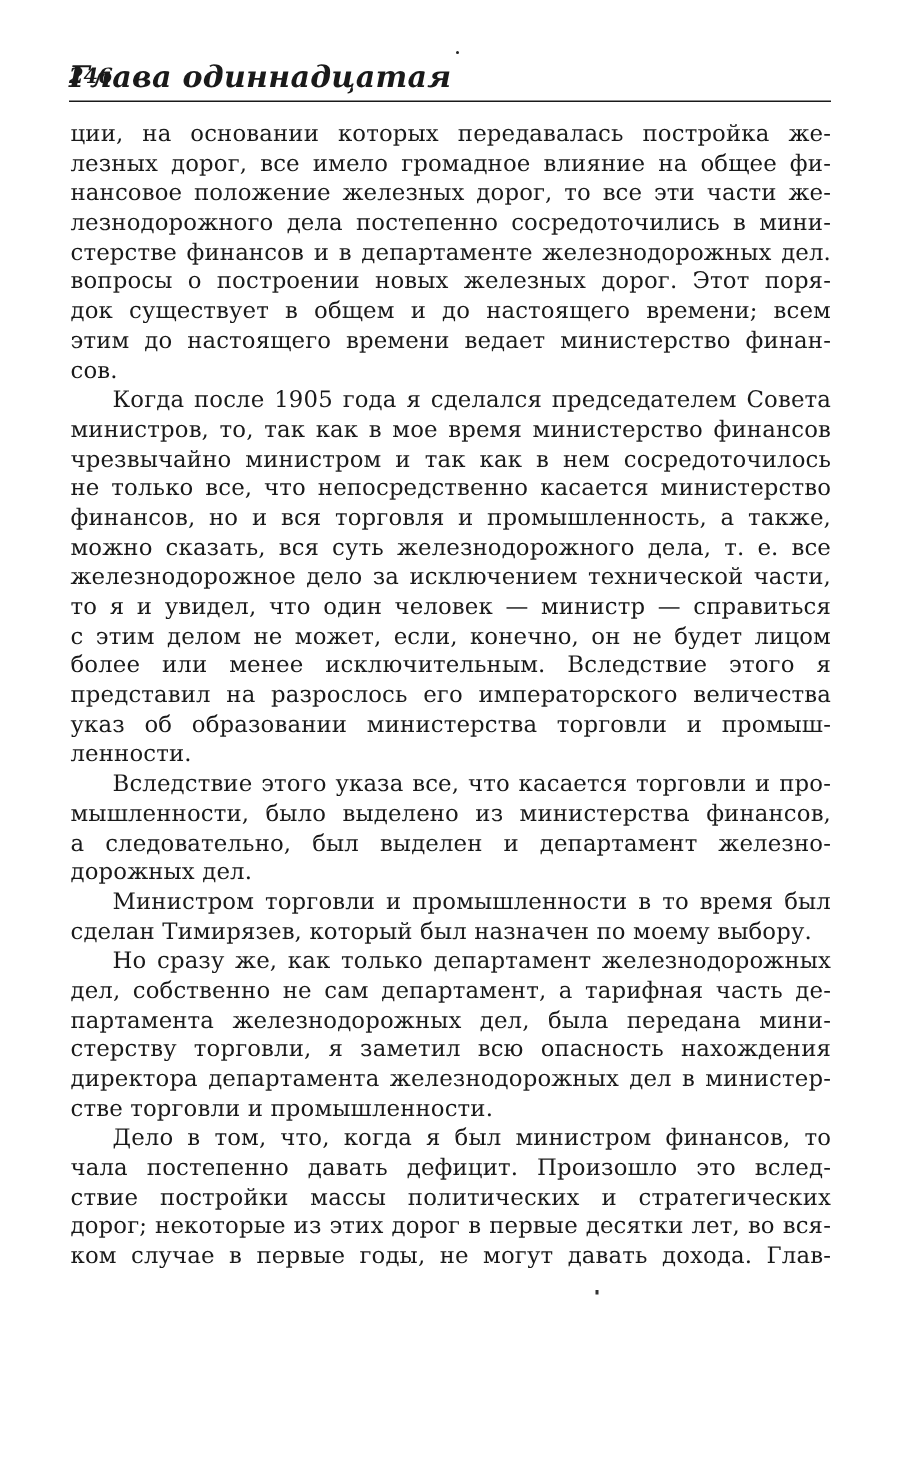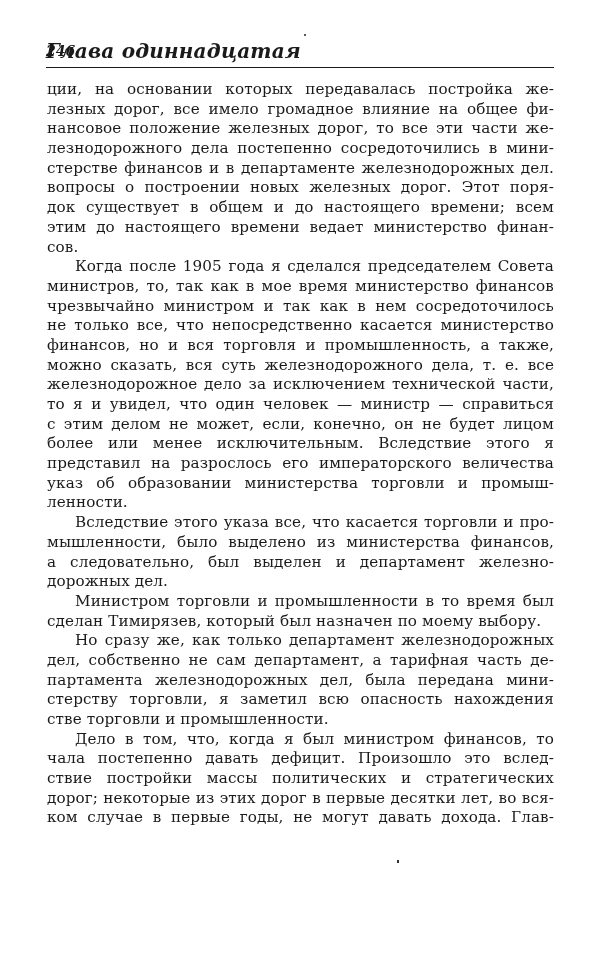--- a/index.html
+++ b/index.html
@@ -137,20 +137,21 @@
       <div class="line indent" style="white-space: nowrap;"><span style="white-space: nowrap; word-spacing: 0px;">Вследствие этого указа все, что касается торговли и про-</span></div>
       <div class="line" style="white-space: nowrap;"><span style="white-space: nowrap; word-spacing: 0px;">мышленности, было выделено из министерства финансов,</span></div>
       <div class="line" style="white-space: nowrap;"><span style="white-space: nowrap; word-spacing: 0px;">а следовательно, был выделен и департамент железно-</span></div>
       <div class="line last" style="white-space: nowrap;">дорожных дел.</div>
       <div class="line indent" style="white-space: nowrap;"><span style="white-space: nowrap; word-spacing: 0px;">Министром торговли и промышленности в то время был</span></div>
       <div class="line last" style="white-space: nowrap;">сделан Тимирязев, который был назначен по моему выбору.</div>
       <div class="line indent" style="white-space: nowrap;"><span style="white-space: nowrap; word-spacing: 0px;">Но сразу же, как только департамент железнодорожных</span></div>
       <div class="line" style="white-space: nowrap;"><span style="white-space: nowrap; word-spacing: 0px;">дел, собственно не сам департамент, а тарифная часть де-</span></div>
       <div class="line" style="white-space: nowrap;"><span style="white-space: nowrap; word-spacing: 0px;">партамента железнодорожных дел, была передана мини-</span></div>
       <div class="line" style="white-space: nowrap;"><span style="white-space: nowrap; word-spacing: 0px;">стерству торговли, я заметил всю опасность нахождения</span></div>
+      <div class="line" style="white-space: nowrap;"><span style="white-space: nowrap; word-spacing: 0px;">директора департамента железнодорожных дел в министер-</span></div>
       <div class="line last" style="white-space: nowrap;">стве торговли и промышленности.</div>
       <div class="line indent" style="white-space: nowrap;"><span style="white-space: nowrap; word-spacing: 0px;">Дело в том, что, когда я был министром финансов, то</span></div>
       <div class="line" style="white-space: nowrap;"><span style="white-space: nowrap; word-spacing: 0px;">чала постепенно давать дефицит. Произошло это вслед-</span></div>
       <div class="line" style="white-space: nowrap;"><span style="white-space: nowrap; word-spacing: 0px;">ствие постройки массы политических и стратегических</span></div>
       <div class="line" style="white-space: nowrap;"><span style="white-space: nowrap; word-spacing: 0px;">дорог; некоторые из этих дорог в первые десятки лет, во вся-</span></div>
       <div class="line" style="white-space: nowrap;"><span style="white-space: nowrap; word-spacing: 0px;">ком случае в первые годы, не могут давать дохода. Глав-</span></div>
     </div>
 
   <span class="stray-dot"></span>
 </div>

